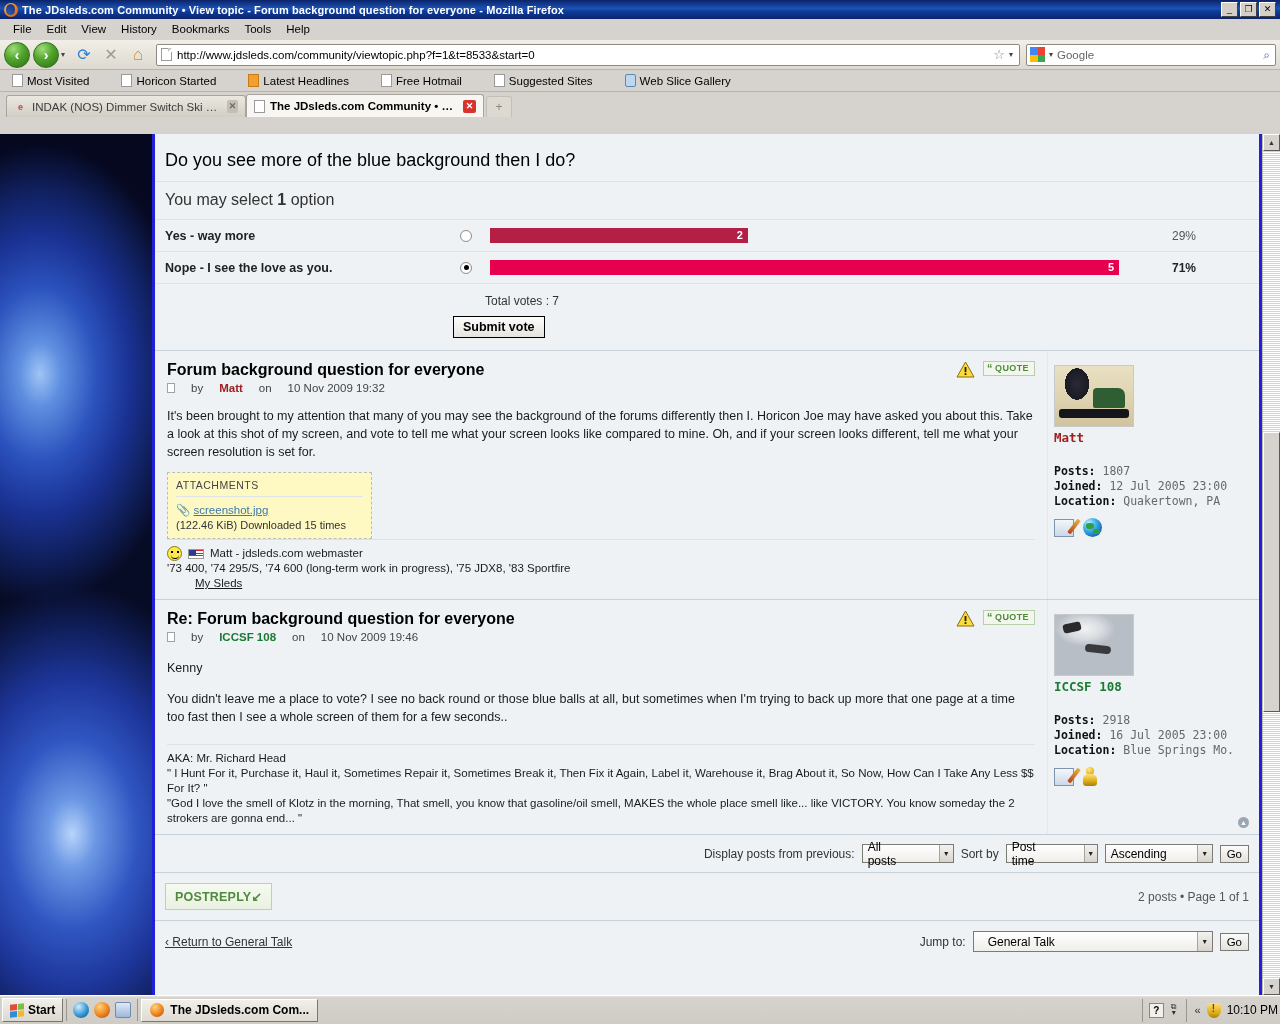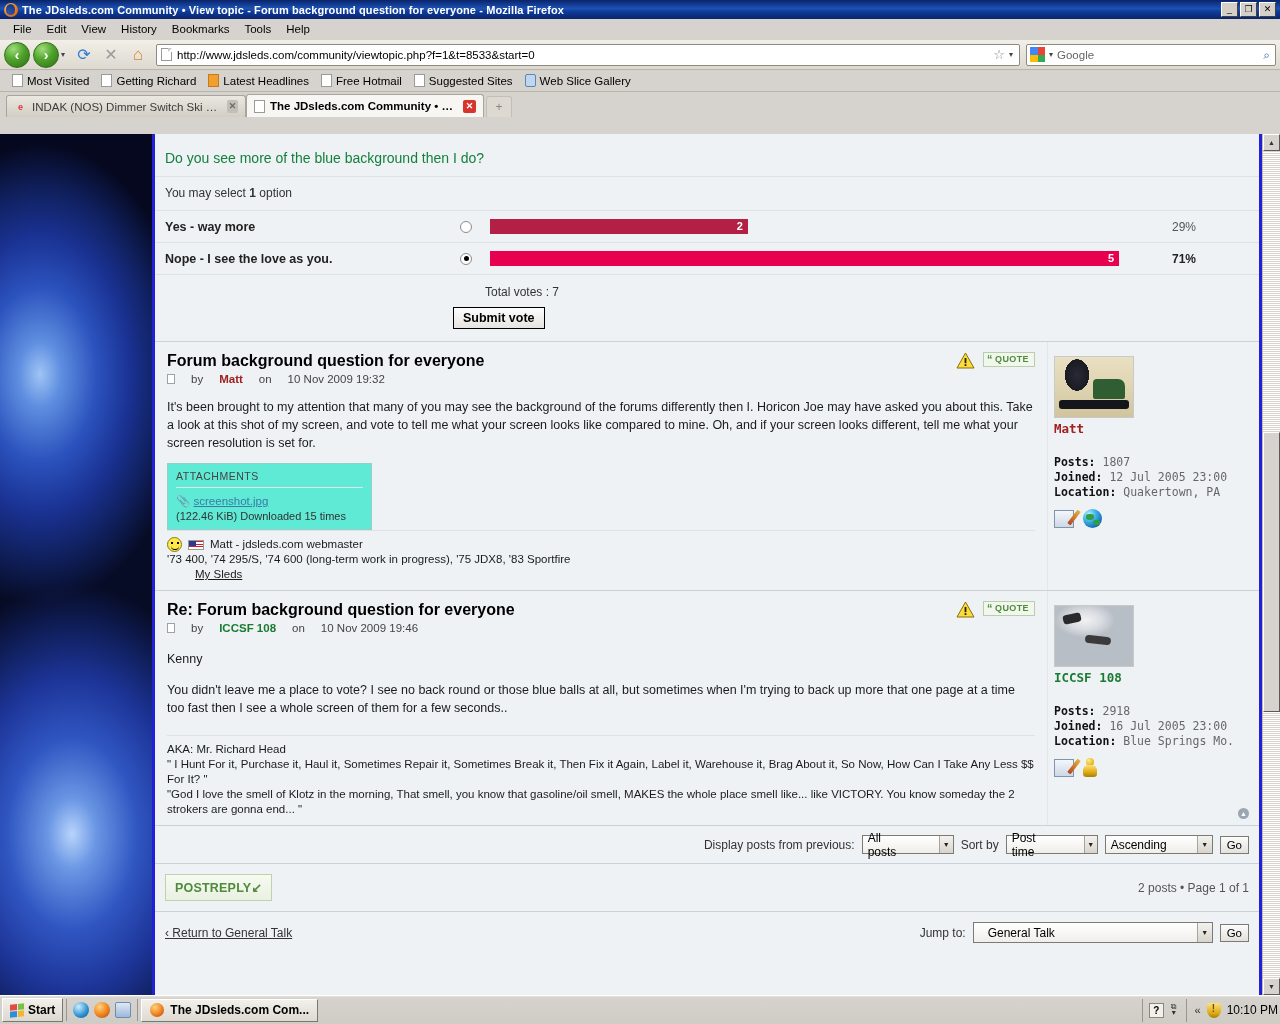--- a/index.html
+++ b/index.html
@@ -71,21 +71,21 @@
   .searchbar {
     width:250px;height:22px;background:#fff;border:1px solid #8d8a82;border-radius:2px;
     display:flex;align-items:center;padding:0 3px;gap:4px;
   }
   .gicon { width:15px;height:15px;display:grid;grid-template-columns:1fr 1fr;grid-template-rows:1fr 1fr;flex:0 0 auto;}
   .gicon i{display:block;}
   .searchtext{font-size:11.5px;color:#666;flex:1;}
   .magnifier{font-size:12px;color:#5577aa;padding-right:2px;}
 
   .bookmarkbar {
-    height:22px;background:#d6d3ce;display:flex;align-items:center;gap:0;padding-left:6px;
+    height:22px;background:#d6d3ce;display:flex;align-items:center;gap:20px;padding-left:6px;
     border-bottom:1px solid #b9b4a9;
   }
   .bm { display:flex;align-items:center;gap:4px;padding:2px 6px;font-size:11.5px;color:#000;}
   .bmicon{width:11px;height:13px;background:#fff;border:1px solid #9a9a9a;position:relative;flex:0 0 auto;}
   .bmicon.rss{background:#f0a030;border-color:#c87a14;}
   .bmicon.globe{background:#bcd7ef;border-color:#5f86ad;border-radius:2px;}
 
   .tabbar { height:25px; background:#d6d3ce; display:flex; align-items:flex-end; padding-left:6px; }
   .tab {
     height:22px;display:flex;align-items:center;gap:5px;padding:0 7px;
@@ -145,23 +145,23 @@
     display:flex;align-items:center;justify-content:center;font-size:7px;color:#333;
   }
   .sthumb {
     position:absolute; left:0; width:17px;
     background:#d6d3ce; border:1px solid #fff; border-right-color:#5a5a5a; border-bottom-color:#5a5a5a;
   }
 
   
   a.link { color:#1d6ea8; text-decoration:none; }
   .poll { padding:8px 0 0 0; }
-  .poll-title { font-size:14px; color:#15803d; padding:8px 10px 10px 10px; font-weight:normal; }
+  .poll-title { font-size:18px; color:#000000; padding:8px 10px 10px 10px; font-weight:normal; }
   .rule { border-top:1px solid #dde2e7; }
-  .poll-sub { padding:9px 10px 10px 10px; font-size:12px; color:#333; }
+  .poll-sub { padding:9px 10px 10px 10px; font-size:16px; color:#333; }
   .poll-sub b{font-weight:bold;}
   .poll-row { display:flex; align-items:center; padding:8px 10px; border-top:1px solid #dde2e7; }
   .poll-opt { width:295px; font-size:12.5px; color:#222; font-weight:bold; }
   .poll-radio-cell { width:20px; display:flex; align-items:center; }
   .radio {
     width:12px;height:12px;border-radius:50%;border:1px solid #8b8b8b;background:#fff;
     display:flex;align-items:center;justify-content:center;
   }
   .radio.on:after{content:"";width:5px;height:5px;border-radius:50%;background:#000;}
   .poll-bar-cell { flex:1; padding-left:10px; }
@@ -189,21 +189,21 @@
     padding:2px 5px 2px 3px; letter-spacing:.4px; display:flex; align-items:center; gap:2px; line-height:1;
   }
   .quotebtn .qm{font-size:11px; color:#4f8a3d; line-height:.8;}
   .byline { font-size:11.5px; color:#444; margin-top:3px; display:flex; align-items:center; gap:16px;}
   .byline .pgico{width:8px;height:10px;border:1px solid #9aa3ab;background:#fff;display:inline-block;}
   .byline .uname{font-weight:bold;}
   .uname.red{color:#a02020;}
   .uname.green{color:#1a7a32;}
   .post-body { font-size:12.5px; color:#1b1b1b; line-height:18px; margin-top:13px; }
 
-  .attachbox { border:1px dashed #b7bfc6; padding:6px 8px 7px 8px; margin-top:11px; width:205px; background:#5eead4;}
+  .attachbox { border:1px dashed #b7bfc6; padding:6px 8px 7px 8px; margin-top:11px; width:205px; background:#fef9c3;}
   .attach-title{font-size:10.5px;letter-spacing:.5px;color:#444;padding-bottom:5px;border-bottom:1px solid #dfe4e9;margin-bottom:6px;}
   .attach-name{font-size:11.5px;}
   .attach-name a{color:#3d7aa8;text-decoration:underline;}
   .attach-meta{font-size:11px;color:#333;margin-top:2px;}
 
   .sigsep { border-top:1px solid #dde2e7; padding-top:6px; }
   .sig { font-size:11.5px; color:#1b1b1b; line-height:15px; }
   .sig a{color:#1b1b1b;text-decoration:underline;padding-left:28px;}
   .sigline1{display:flex;align-items:center;gap:6px;}
   .smiley{
@@ -367,21 +367,21 @@
     </div>
   </div>
 
   <div class="bookmarkbar">
     <div class="bm">
       <span class="bmicon"></span>
       <span>Most Visited</span>
     </div>
     <div class="bm">
       <span class="bmicon"></span>
-      <span>Getting Richard</span>
+      <span>Horicon Started</span>
     </div>
     <div class="bm">
       <span class="bmicon rss"></span>
       <span>Latest Headlines</span>
     </div>
     <div class="bm">
       <span class="bmicon"></span>
       <span>Free Hotmail</span>
     </div>
     <div class="bm">

